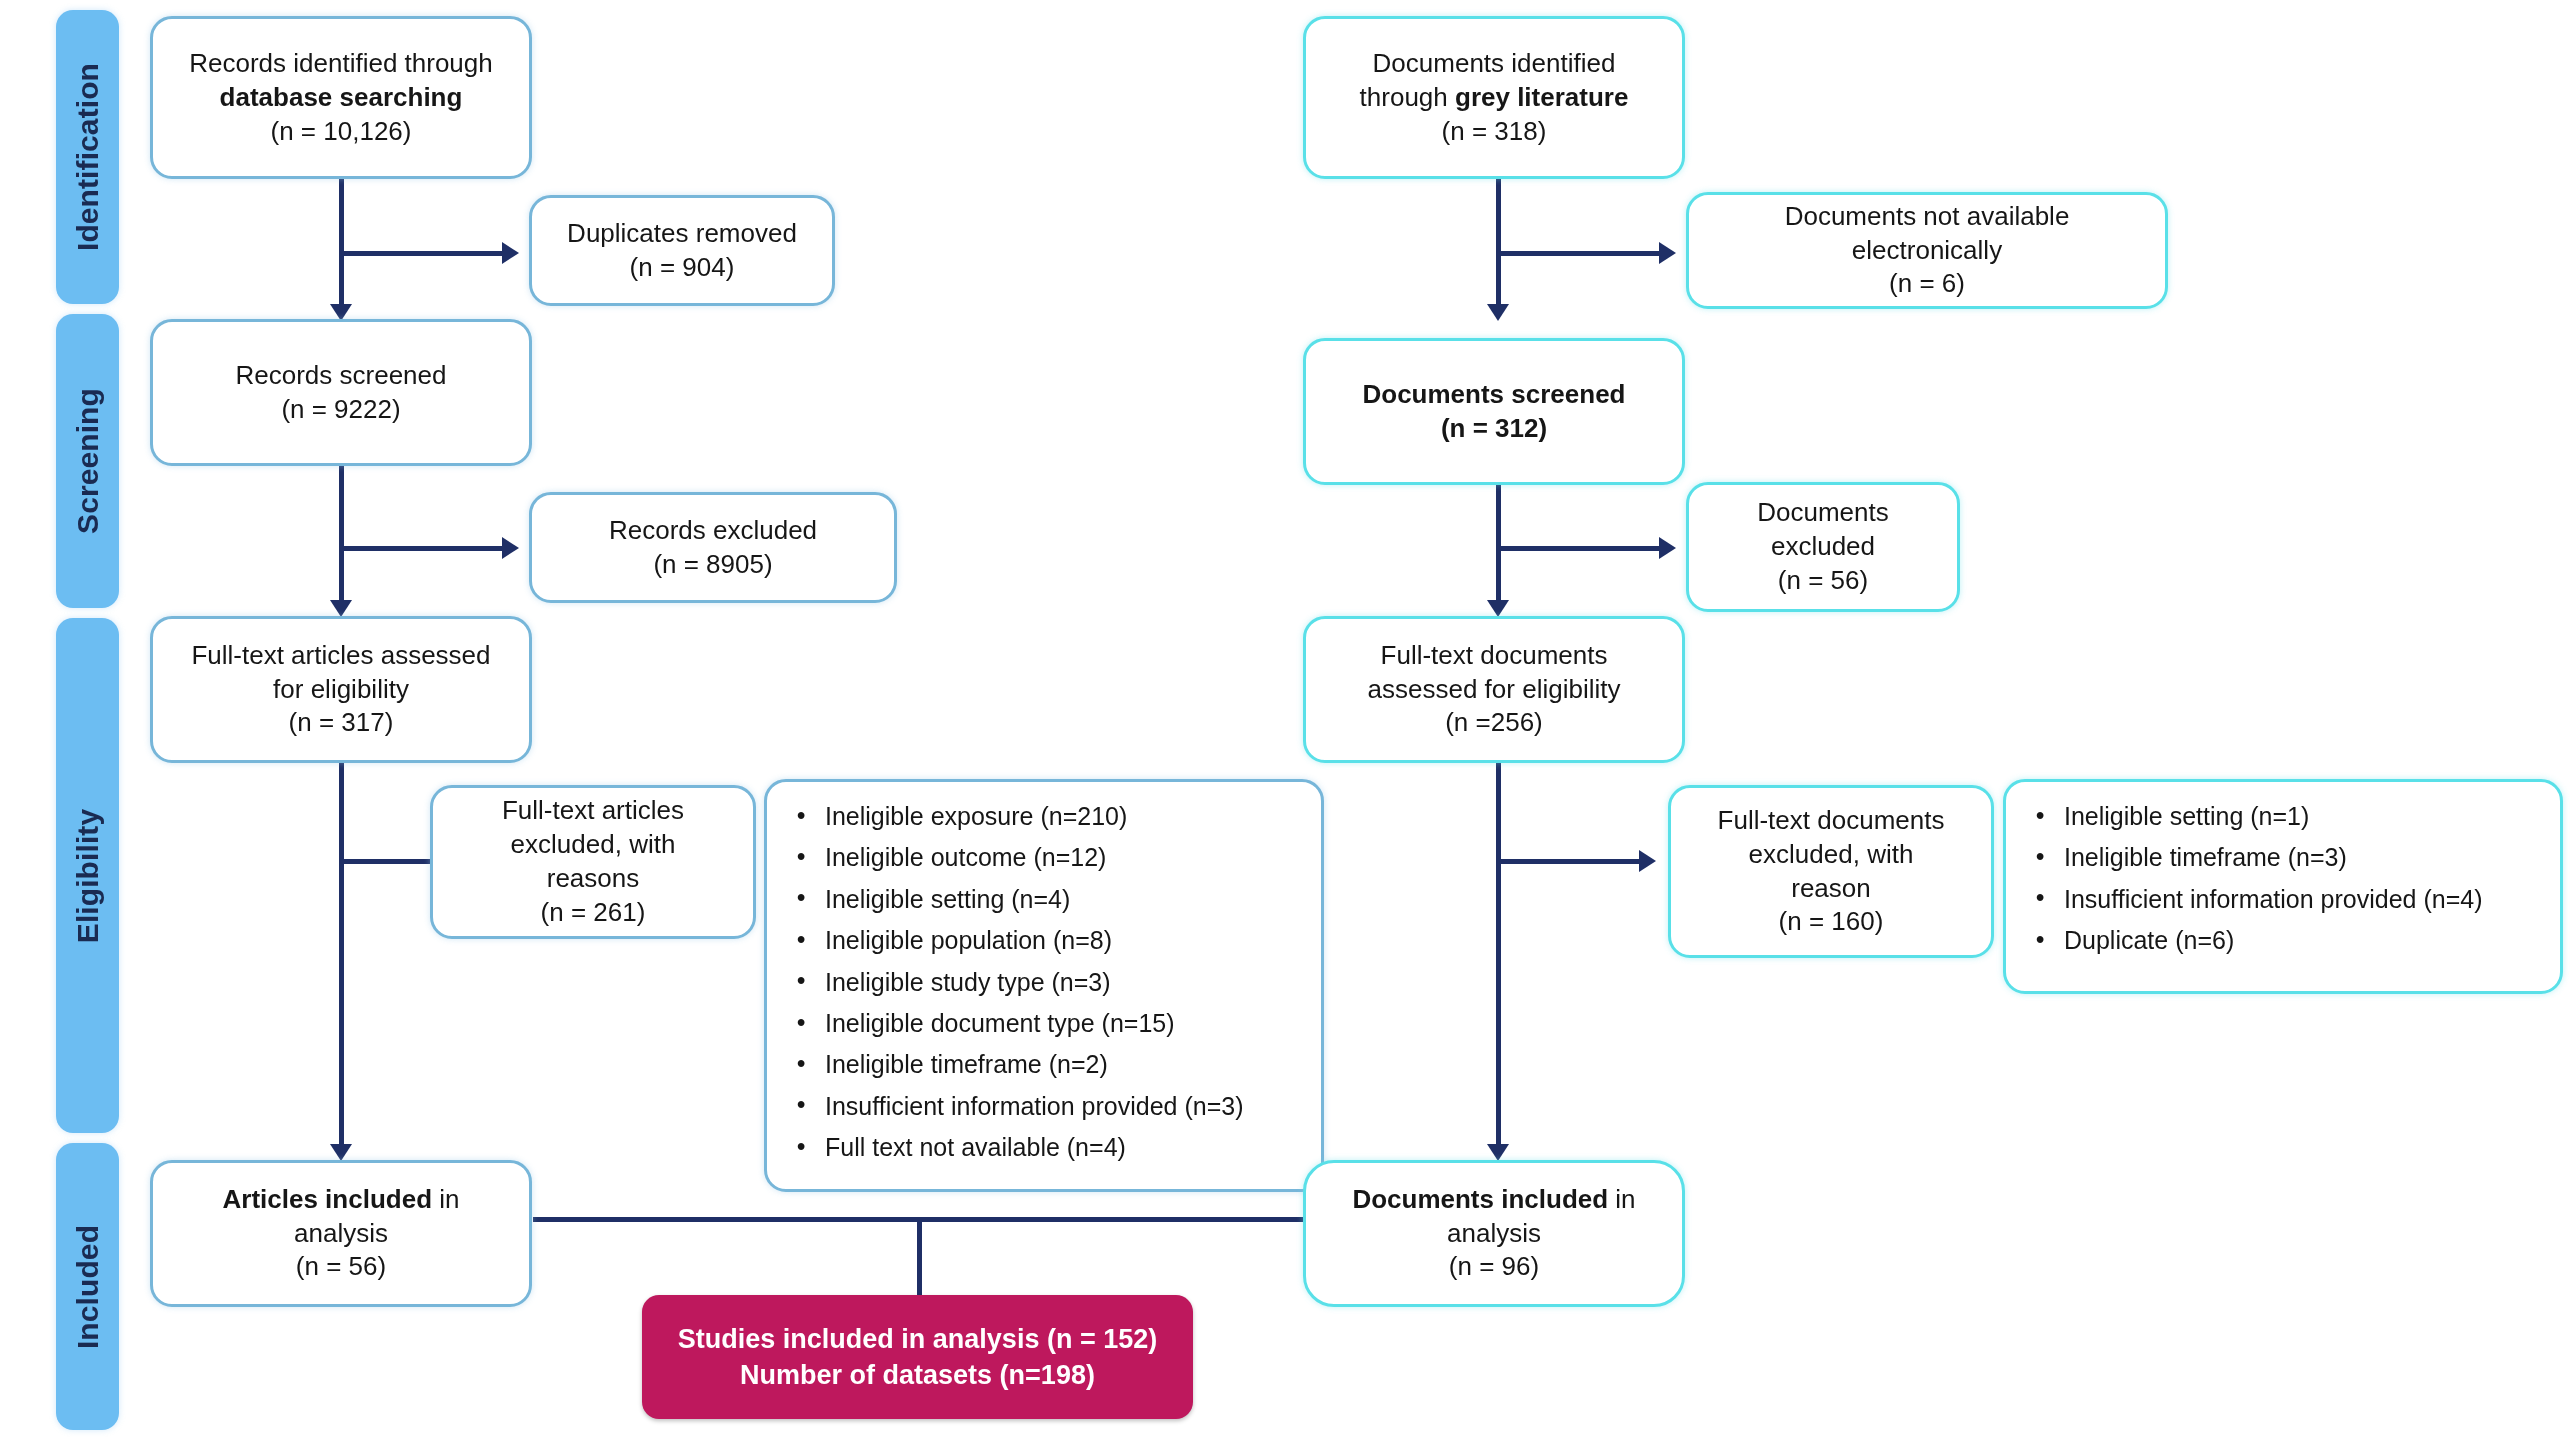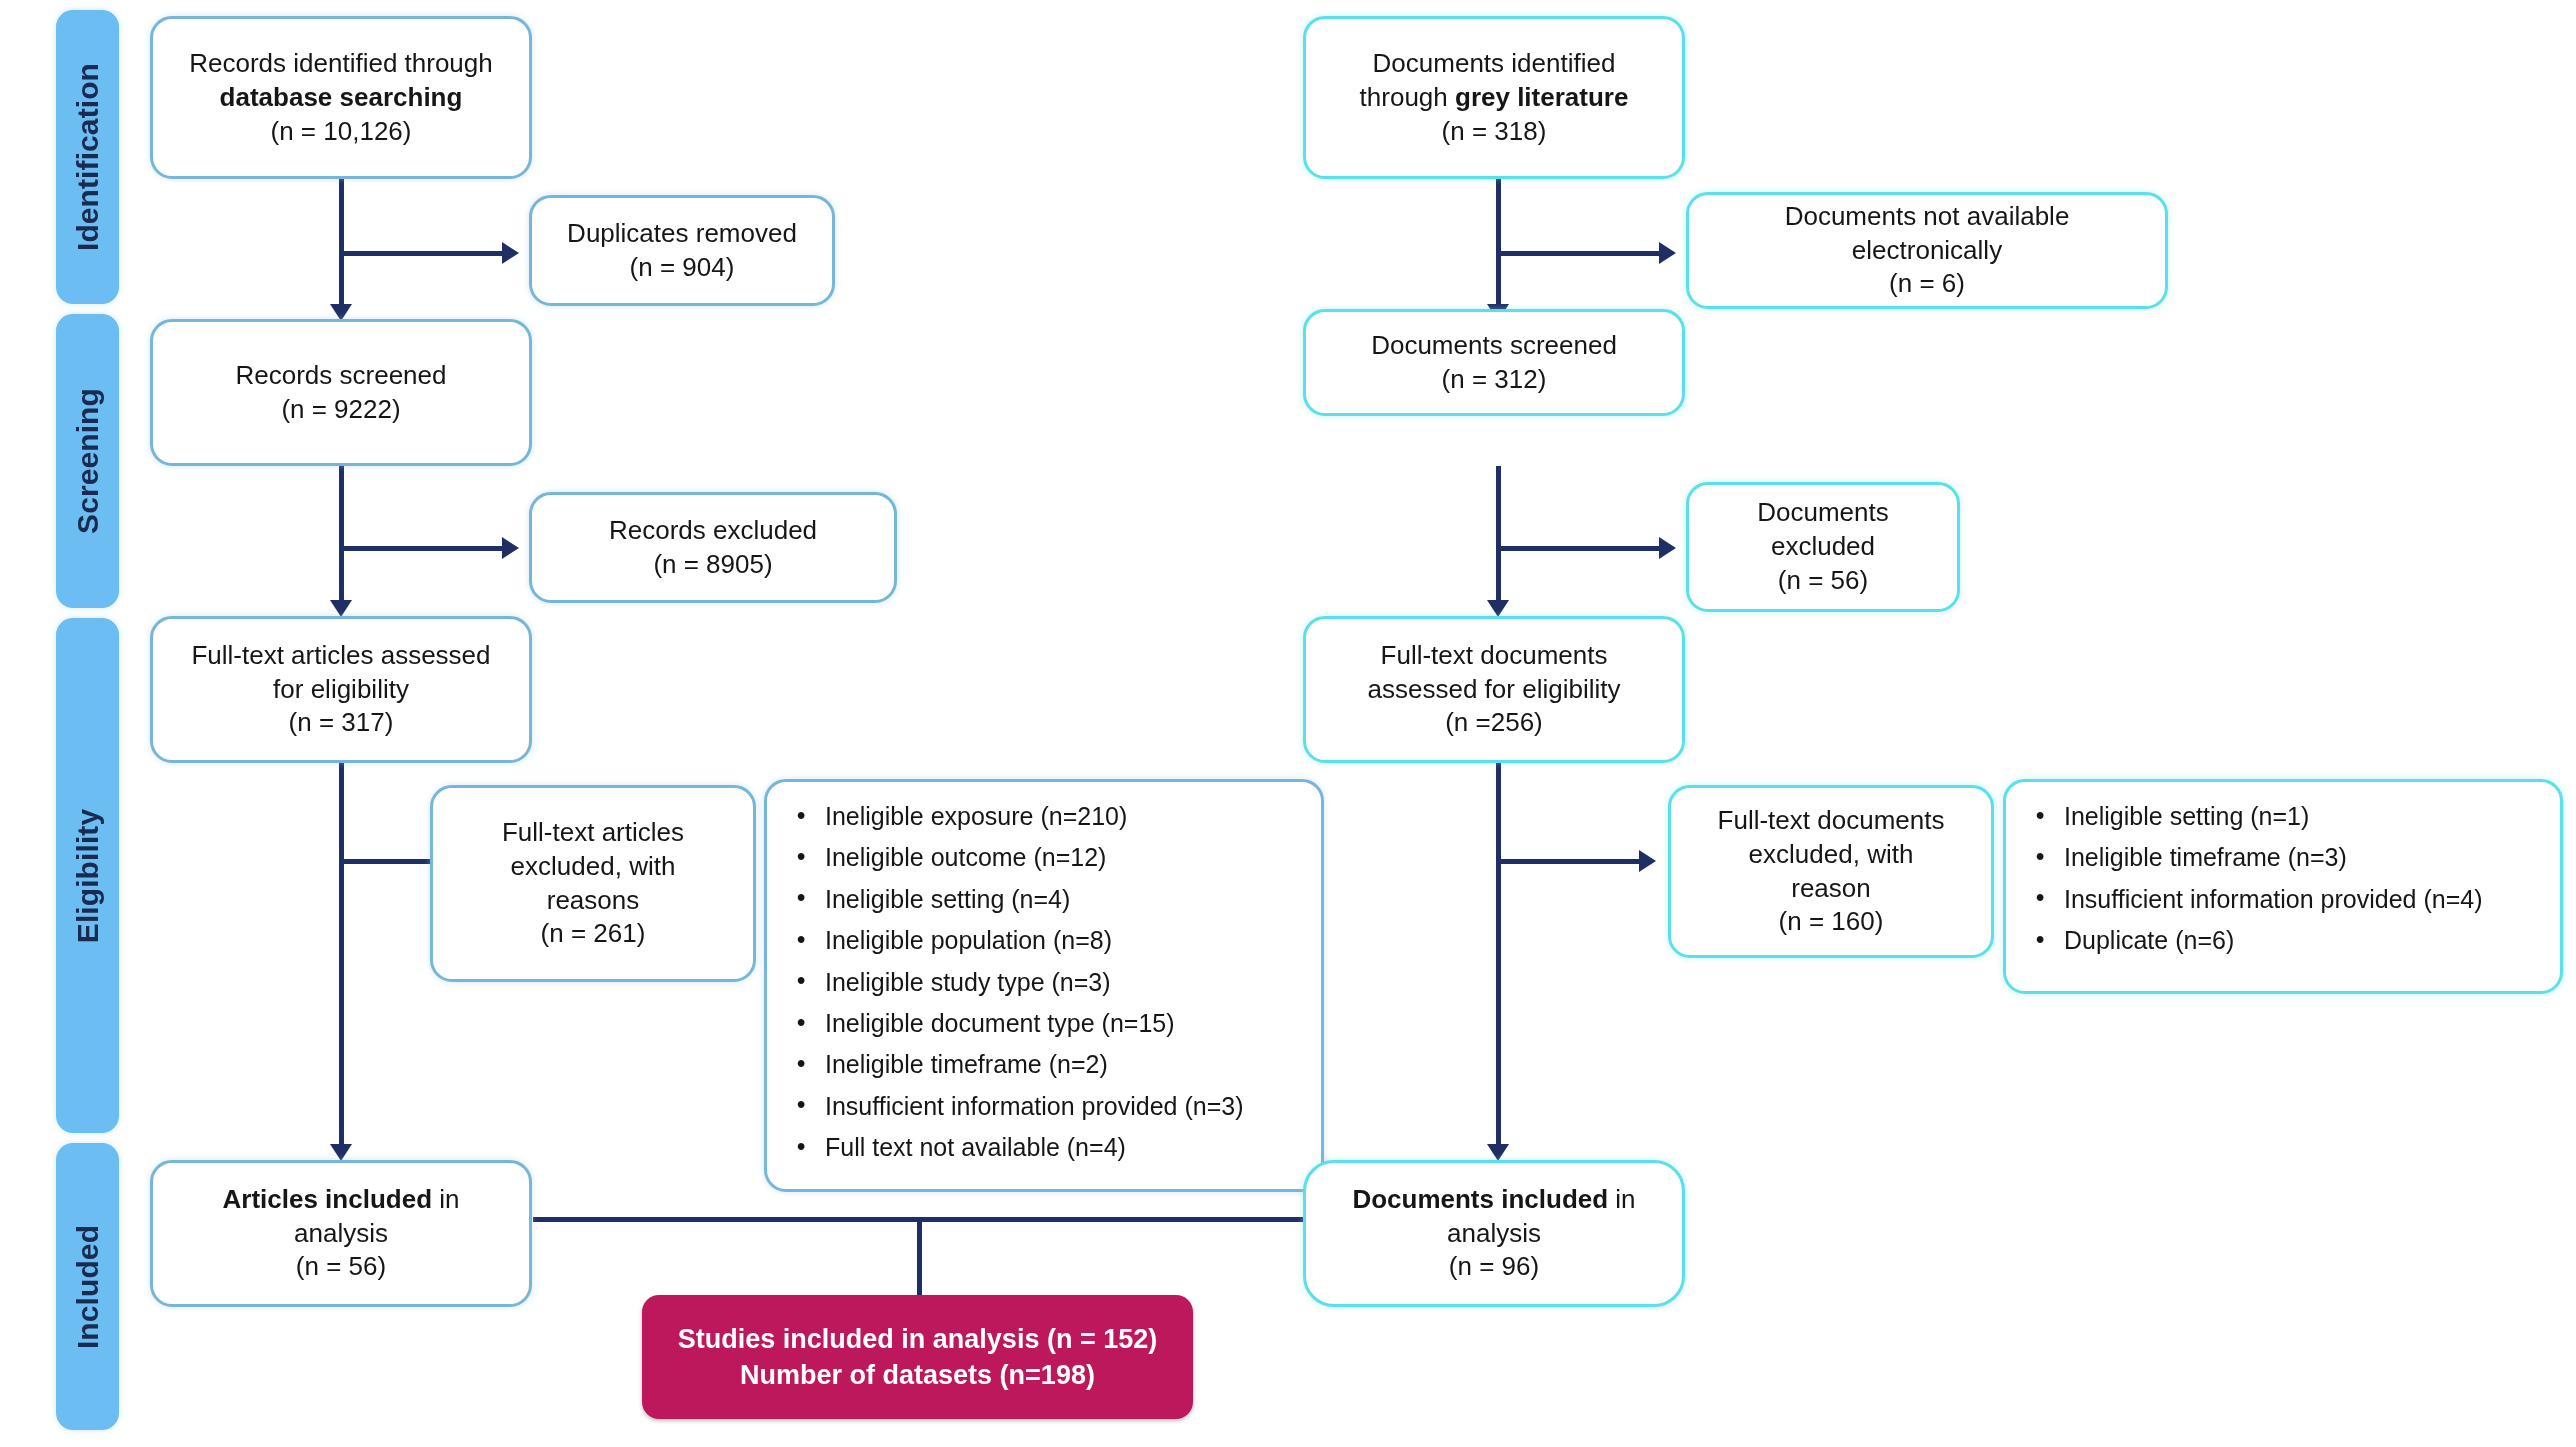--- a/index.html
+++ b/index.html
@@ -195,21 +195,21 @@
   </div>
 
   <div class="node blue-edge" style="left:150px; top:616px; width:382px; height:147px;">
     <span class="txt">
       <span>Full-text articles assessed</span><br>
       <span>for eligibility</span><br>
       <span>(n = 317)</span>
     </span>
   </div>
 
-  <div class="node blue-edge" style="left:430px; top:785px; width:326px; height:197px;">
+  <div class="node blue-edge" style="left:430px; top:785px; width:326px; height:154px;">
     <span class="txt">
       <span>Full-text articles</span><br>
       <span>excluded, with</span><br>
       <span>reasons</span><br>
       <span>(n = 261)</span>
     </span>
   </div>
 
   <div class="node blue-edge list" style="left:764px; top:779px; width:560px; height:413px;">
     <ul>
@@ -242,21 +242,21 @@
   </div>
 
   <div class="node cyan-edge" style="left:1686px; top:192px; width:482px; height:117px;">
     <span class="txt">
       <span>Documents not available</span><br>
       <span>electronically</span><br>
       <span>(n = 6)</span>
     </span>
   </div>
 
-  <div class="node cyan-edge" style="left:1303px; top:309px; width:382px; height:107px;">
+  <div class="node cyan-edge" style="left:1303px; top:338px; width:382px; height:147px;font-weight:bold;">
     <span class="txt">
       <span>Documents screened</span><br>
       <span>(n = 312)</span>
     </span>
   </div>
 
   <div class="node cyan-edge" style="left:1686px; top:482px; width:274px; height:130px;">
     <span class="txt">
       <span>Documents</span><br>
       <span>excluded</span><br>

